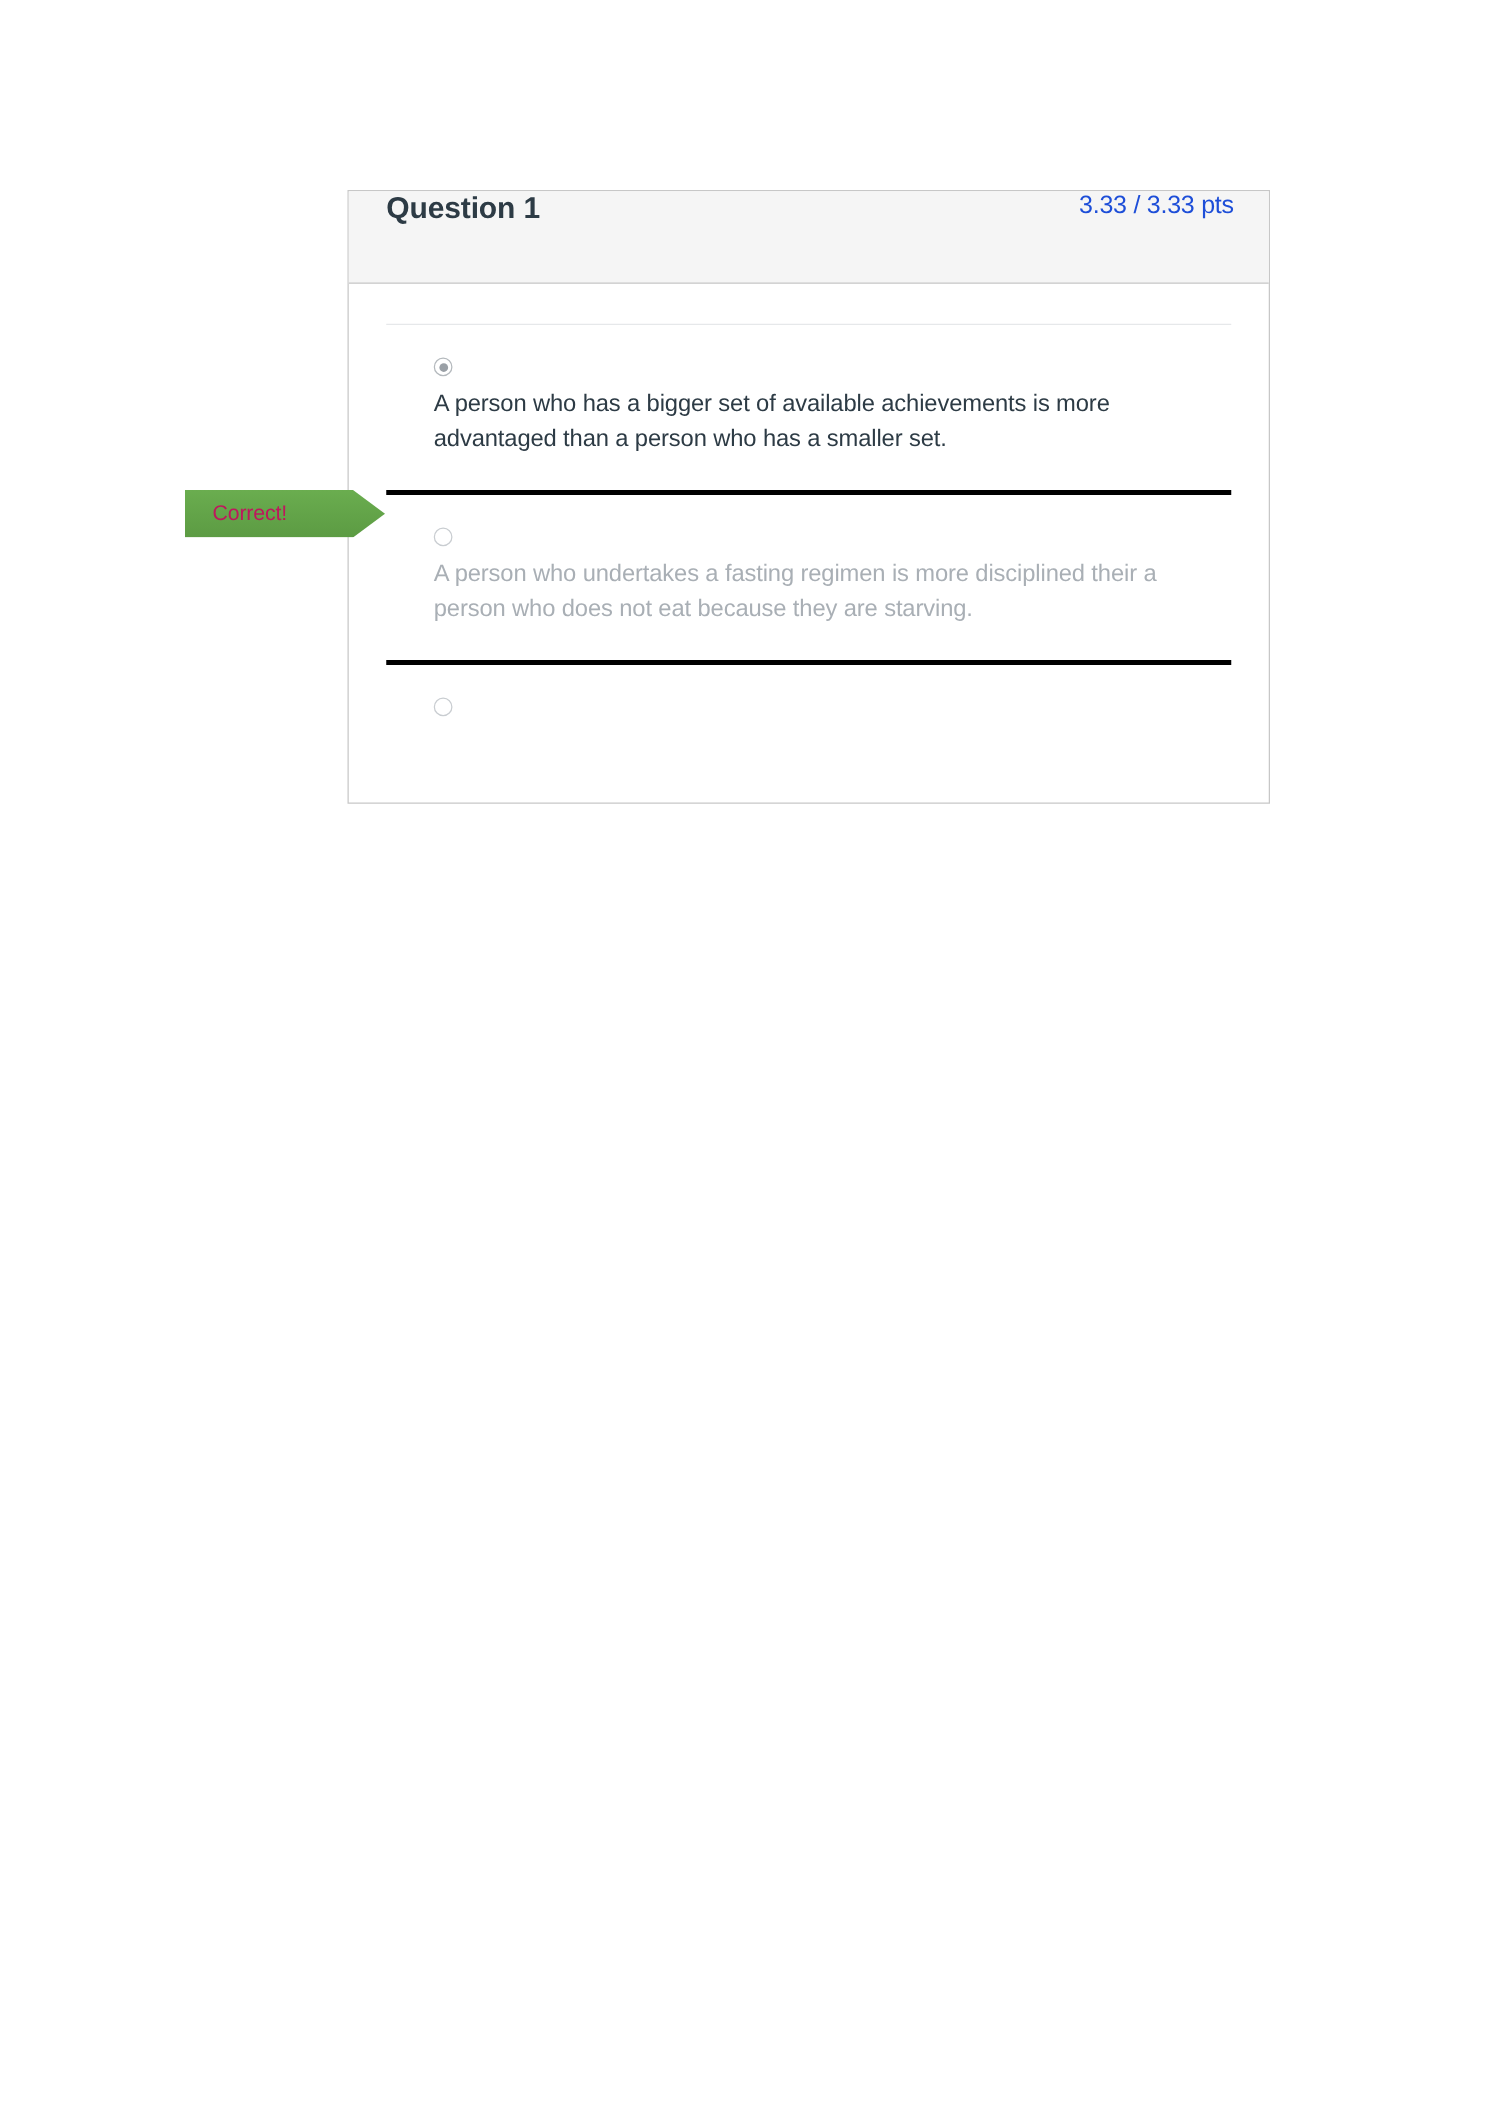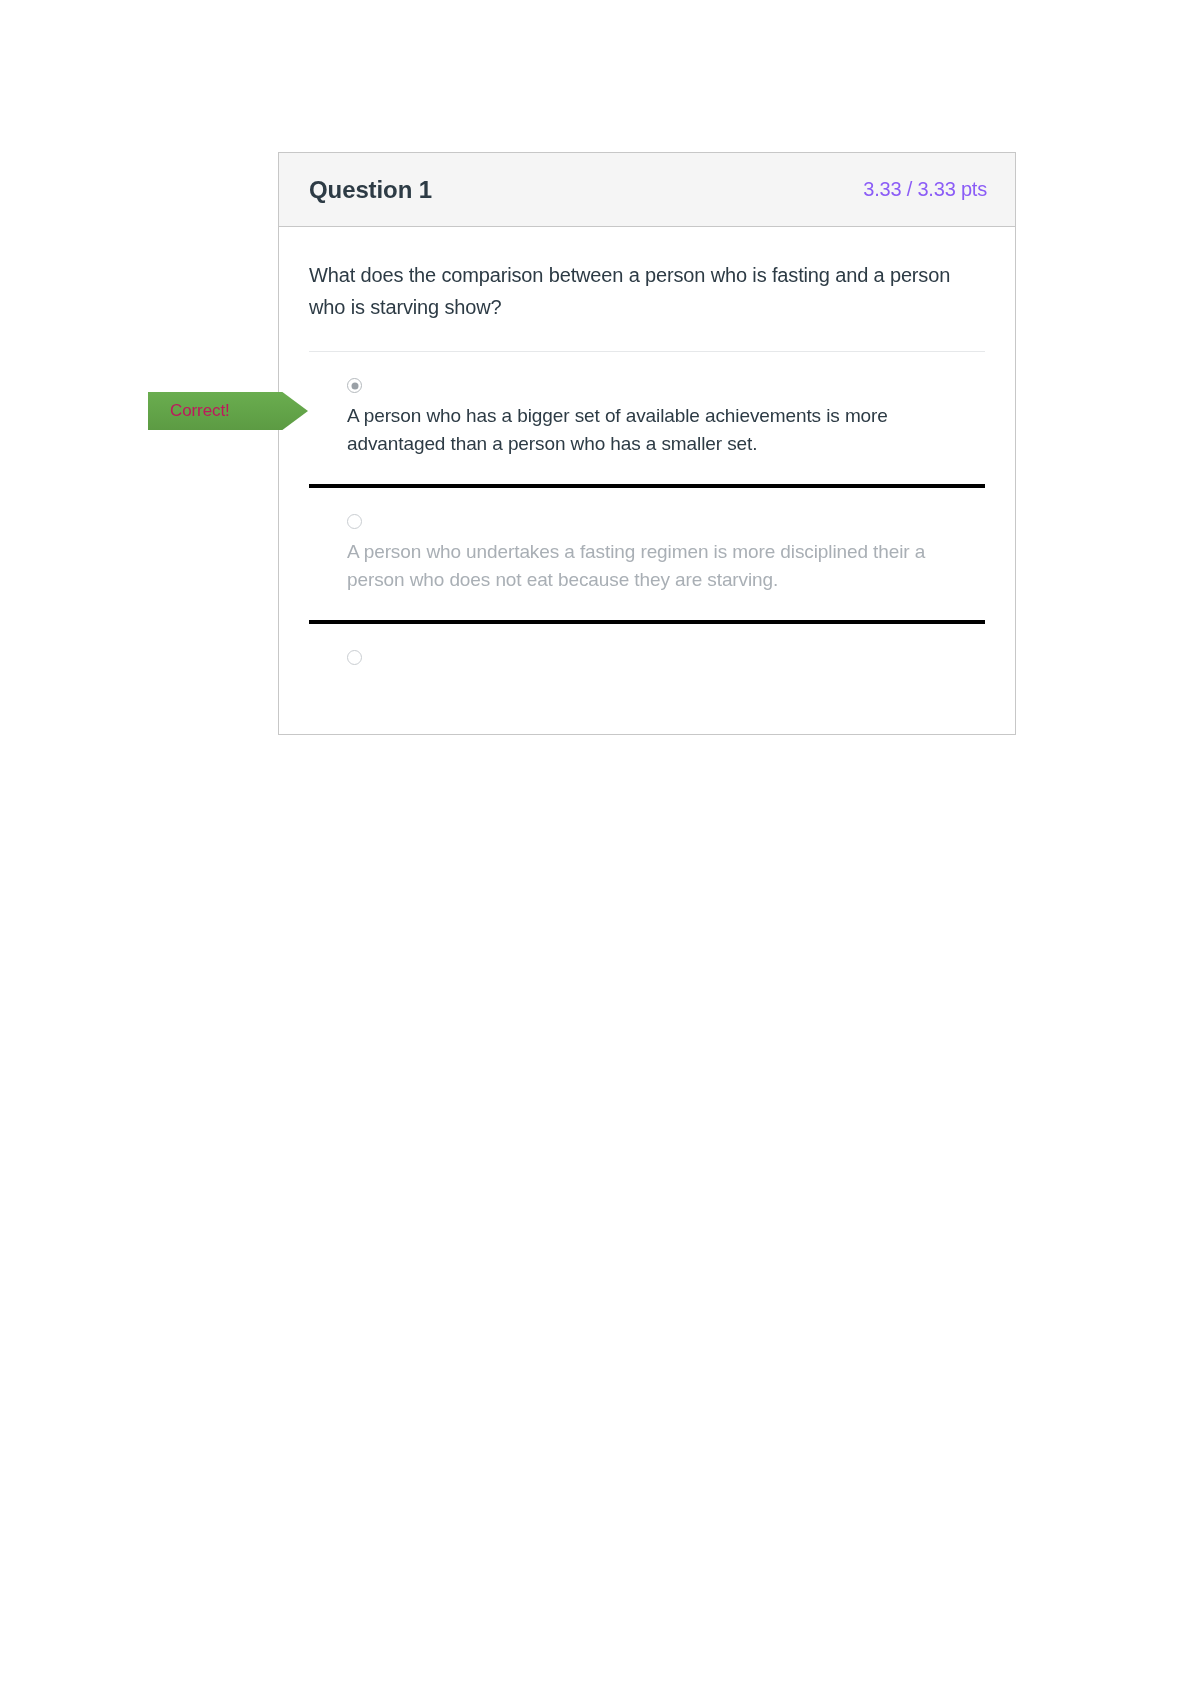--- a/index.html
+++ b/index.html
@@ -24,36 +24,35 @@
     border: 1px solid #c7c7c7;
     background: #ffffff;
     box-sizing: border-box;
   }
 
   .question-header {
     background: #f5f5f5;
     border-bottom: 1px solid #c7c7c7;
     height: 74px;
     display: flex;
-    align-items: center;
     justify-content: space-between;
     padding: 0 28px 0 30px;
     box-sizing: border-box;
   }
 
   .question-title {
     font-size: 24px;
     font-weight: bold;
     color: #2d3b45;
     letter-spacing: -0.1px;
   }
 
   .question-points {
     font-size: 20px;
-    color: #8b5cf6;
+    color: #1d4ed8;
     letter-spacing: -0.2px;
     white-space: nowrap;
   }
 
   .question-body {
     padding: 32px 30px 0 30px;
   }
 
   .question-text {
     font-size: 20px;
@@ -155,21 +154,20 @@
 <body>
 
 <div class="question-card">
 
   <div class="question-header">
     <span class="question-title">Question 1</span>
     <span class="question-points">3.33 / 3.33 pts</span>
   </div>
 
   <div class="question-body">
-    <p class="question-text">What does the comparison between a person who is fasting and a person who is starving show?</p>
 
     <div class="answers">
 
       <div class="answer-row">
         <div class="answer-inner">
           <span class="radio selected"></span>
           <p class="answer-text correct">A person who has a bigger set of available achievements is more advantaged than a person who has a smaller set.</p>
         </div>
       </div>
 

